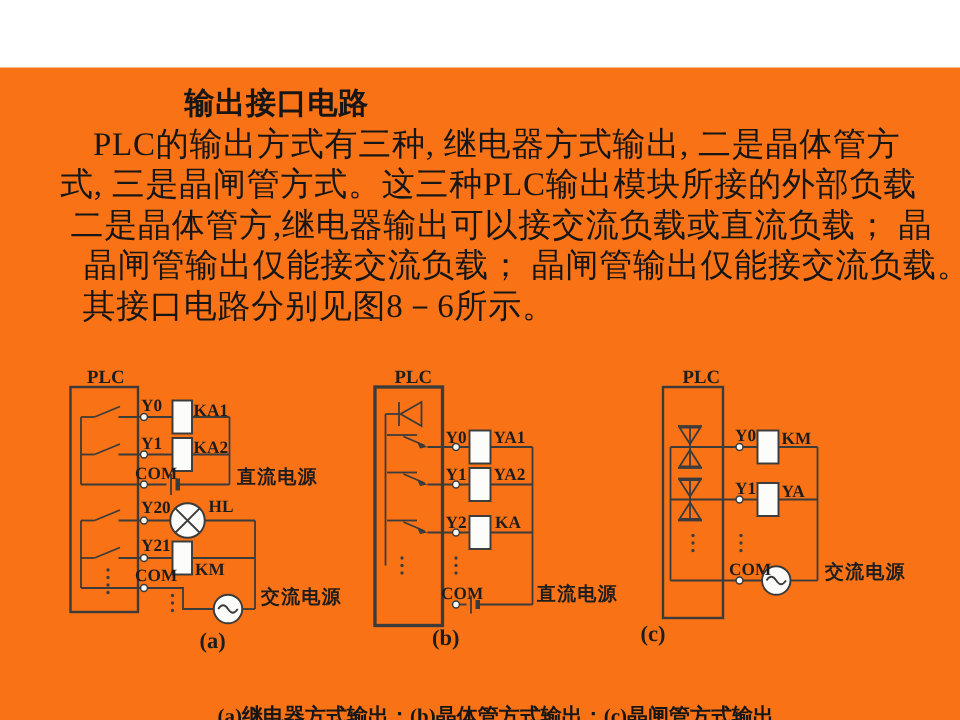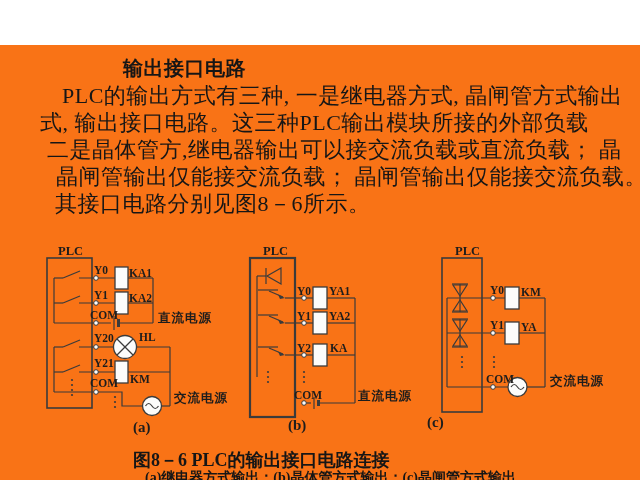--- a/index.html
+++ b/index.html
@@ -30,22 +30,22 @@
   .tsub{font-size:15px;}
 </style>
 </head>
 <body>
 
 <div class="page">
 
   <div class="title">输出接口电路</div>
 
   <div>
-    <div class="tline" id="l0">PLC的输出方式有三种, 一是继电器方式, 晶闸管方式输出</div>
-    <div class="tline" id="l1">式, 输出接口电路。这三种PLC输出模块所接的外部负载</div>
+    <div class="tline" id="l0">PLC的输出方式有三种, 继电器方式输出, 二是晶体管方</div>
+    <div class="tline" id="l1">式, 三是晶闸管方式。这三种PLC输出模块所接的外部负载</div>
     <div class="tline" id="l2">二是晶体管方,继电器输出可以接交流负载或直流负载； 晶</div>
     <div class="tline" id="l3">晶闸管输出仅能接交流负载； 晶闸管输出仅能接交流负载。</div>
     <div class="tline" id="l4">其接口电路分别见图8－6所示。</div>
   </div>
 
   <svg class="circ" style="left:40px;top:195px;width:225px;height:205px" viewBox="40 195 225 205">
     <rect class="box" x="47" y="213" width="45" height="150"></rect>
 
     <g>
       <line x1="54" y1="233" x2="54" y2="278"></line>
@@ -242,16 +242,15 @@
     <text class="t12" x="455" y="210">PLC</text>
     <text class="t11" x="490" y="249">Y0</text>
     <text class="t11" x="490" y="284">Y1</text>
     <text class="t11" x="486" y="338">COM</text>
     <text class="t11" x="521" y="251">KM</text>
     <text class="t11" x="521" y="286">YA</text>
     <text class="tcjk" x="550" y="340">交流电源</text>
     <text class="tsub" x="427" y="382">(c)</text>
   </svg>
 
-  <div class="cap" id="cap1">图8－6 PLC的输出接口电路连接</div>
   <div class="cap" id="cap2">(a)继电器方式输出；(b)晶体管方式输出；(c)晶闸管方式输出</div>
 
 </div>
 
 </body></html>

